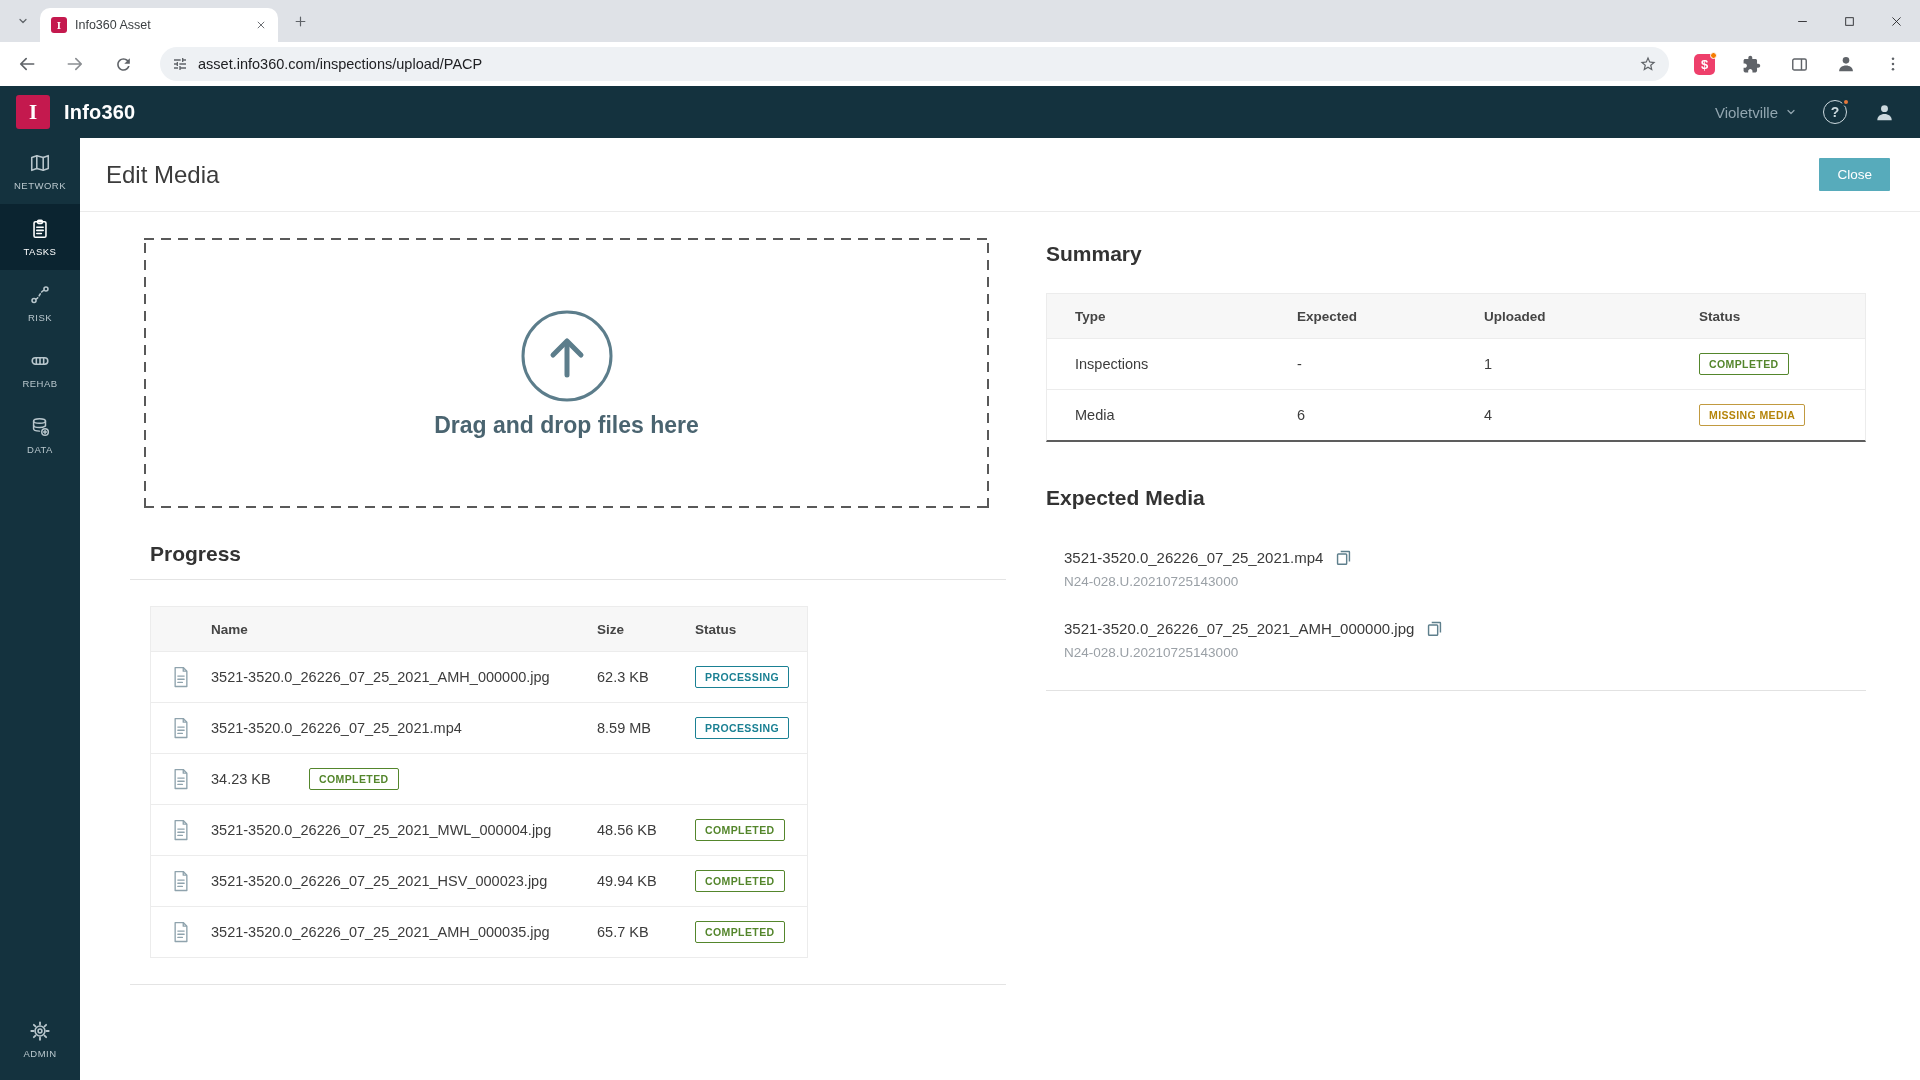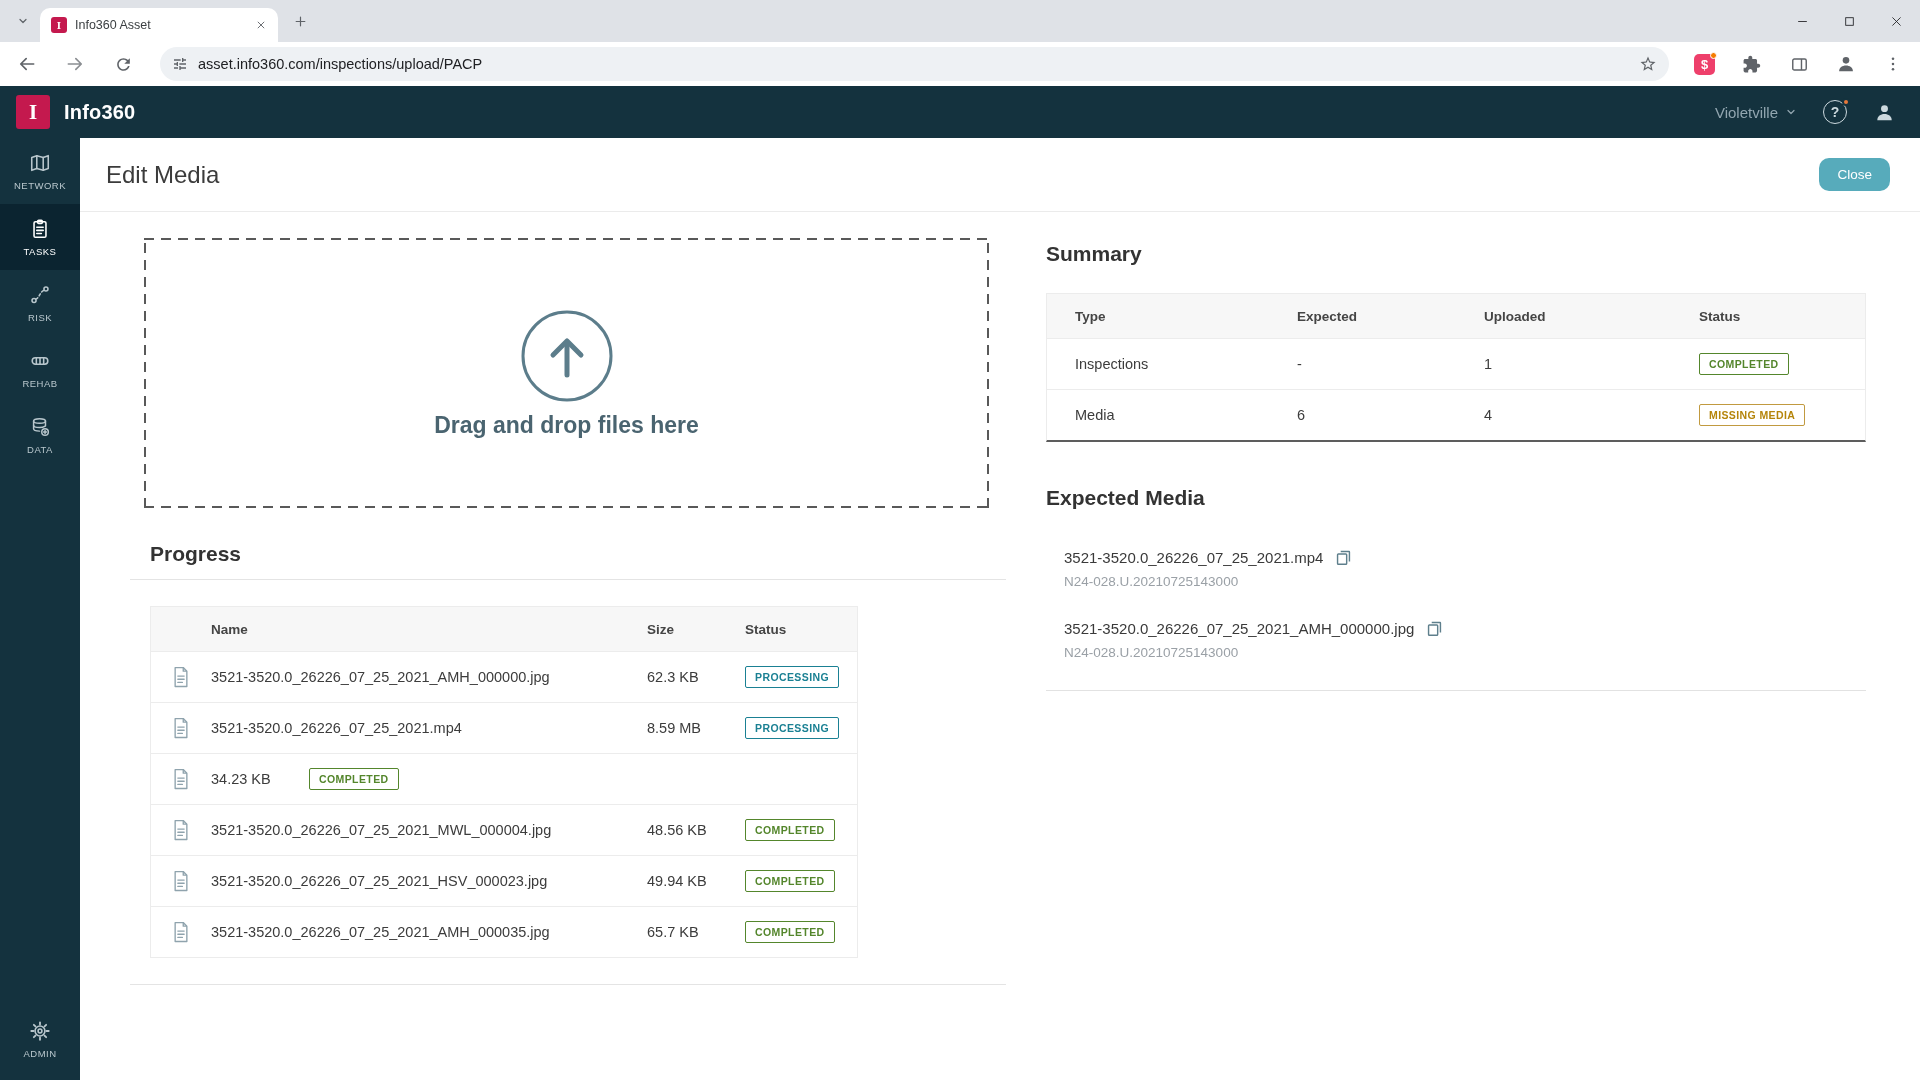--- a/index.html
+++ b/index.html
@@ -58,21 +58,21 @@
   .side-item { height:66px; display:flex; flex-direction:column; align-items:center;
     justify-content:center; gap:6px; color:#b9c7cd; cursor:pointer; }
   .side-item.active { background:#0b2430; color:#fff; }
   .side-label { font-size:9.5px; letter-spacing:.5px; }
   .side-item.admin { margin-top:auto; margin-bottom:8px; }
 
   main { flex:1; display:flex; flex-direction:column; background:#fff; min-width:0; }
   .page-header { height:74px; flex:none; display:flex; align-items:center;
     justify-content:space-between; padding:0 30px 0 26px; border-bottom:1px solid #ebebeb; }
   .page-title { font-size:24px; font-weight:500; color:#3b3b3b; }
-  .close-btn { background:#57abbb; color:#fff; border:none; border-radius:10px;
+  .close-btn { background:#57abbb; color:#fff; border:none; border-radius:1px;
     font-size:13.5px; padding:9px 18px; cursor:pointer; font-family:inherit; }
 
   .content { display:flex; padding:26px 54px 0 50px; gap:40px; flex:1; overflow:hidden; }
   .left-col { width:876px; flex:none; }
   .right-col { flex:1; min-width:0; }
 
   
   .dropzone { margin:0 17px 0 14px; height:270px; display:flex; flex-direction:column;
     align-items:center; justify-content:center; cursor:pointer;
     background-image:
@@ -84,21 +84,21 @@
     background-position:0 0,0 100%,0 0,100% 0; background-repeat:no-repeat; }
   .dz-text { margin-top:8px; font-size:23px; font-weight:600; color:#4a6470; }
 
   
   .section-heading { font-size:21px; font-weight:600; color:#333; }
   .progress-heading { margin:34px 0 0 20px; }
   .left-divider { border-top:1px solid #e4e4e4; margin-top:13px; }
   .left-bottom-divider { border-top:1px solid #e4e4e4; margin-top:26px; }
 
   
-  .ptable { margin:26px 0 0 20px; width:708px; border:1px solid #ececec; font-size:14.5px; }
+  .ptable { margin:26px 0 0 20px; width:658px; border:1px solid #ececec; font-size:14.5px; }
   .phead { display:flex; height:44px; background:#f7f7f7; align-items:center;
     font-size:13.5px; font-weight:600; color:#454545; }
   .prow { display:flex; height:51px; align-items:center; border-top:1px solid #ececec; color:#3c3c3c; }
   .c-icon { width:60px; display:flex; justify-content:center; flex:none; }
   .c-name { flex:1; padding-right:10px; white-space:nowrap; overflow:hidden; min-width:0; }
   .c-size { width:98px; flex:none; }
   .c-status { width:112px; flex:none; }
 
   
   .summary-heading { margin-top:4px; }

